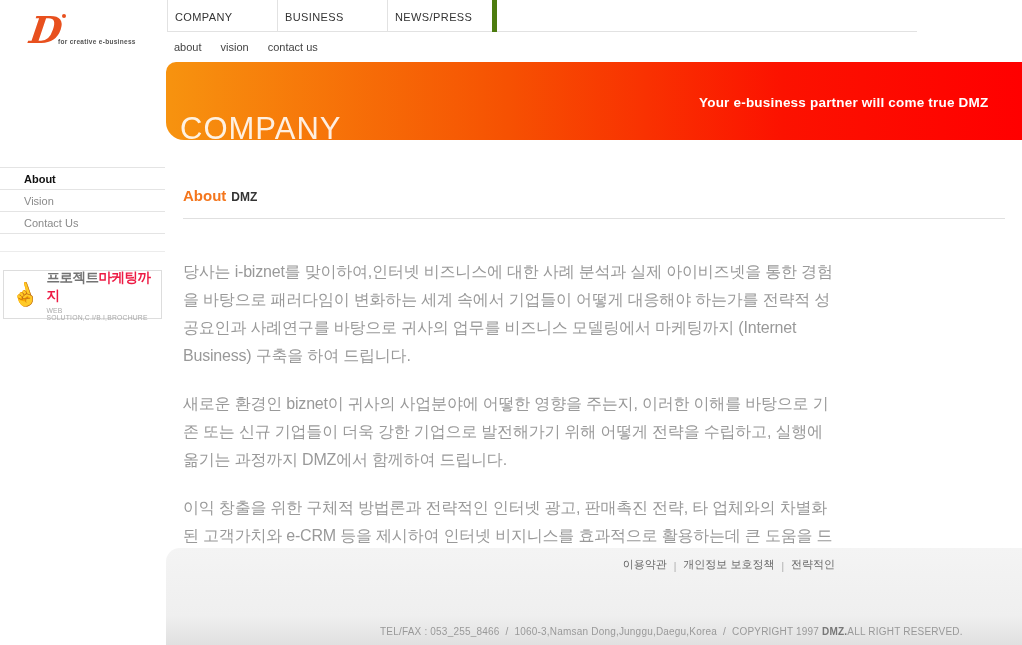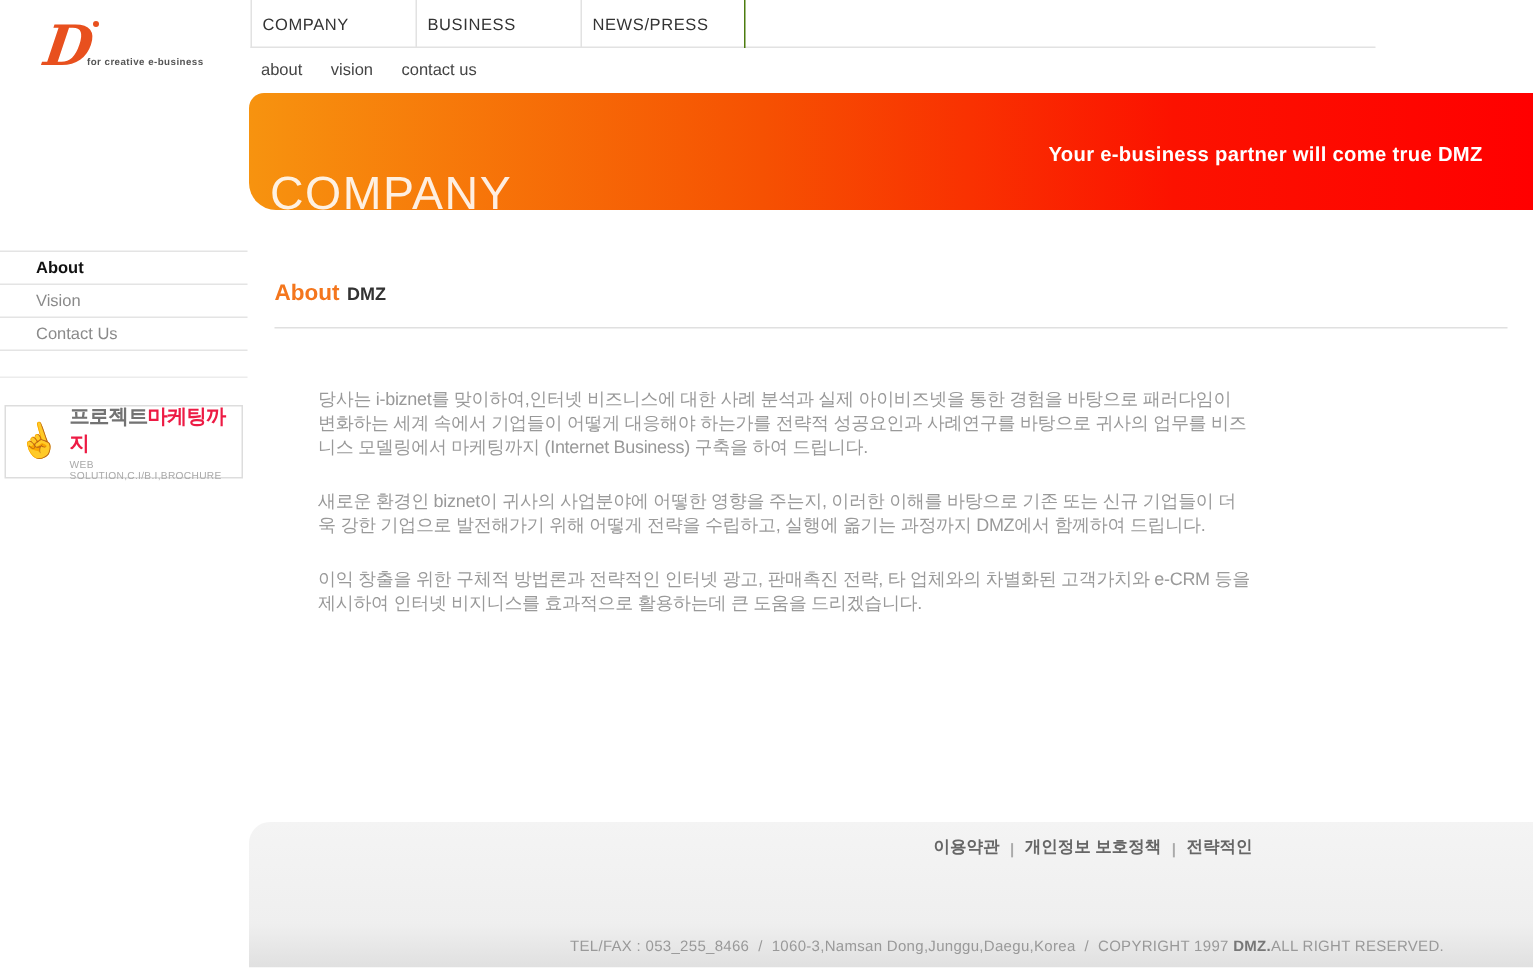--- a/index.html
+++ b/index.html
@@ -14,21 +14,21 @@
             transform:skewX(-8deg); }
   .logo-dot { position:absolute; left:46px; top:6px; width:4px; height:4px; border-radius:50%;
               background:#e8501e; }
   .logo-tag { position:absolute; left:42px; top:30px; font-size:6.5px; color:#555;
               letter-spacing:0.3px; white-space:nowrap; font-weight:bold; }
 
   .nav { position:absolute; left:167px; top:0; width:750px; height:32px;
          border-bottom:1px solid #e2e2e2; display:flex; }
   .nav-item { width:110px; height:32px; line-height:34px; border-left:1px solid #e2e2e2;
               padding-left:7px; font-size:11px; color:#333; letter-spacing:0.4px; cursor:pointer; }
-  .nav-item:last-child { border-right:1px solid #4d7c0f; }
+  .nav-item:last-child { border-right:5px solid #4d7c0f; }
   .subnav { position:absolute; left:174px; top:32px; height:29px; display:flex;
             align-items:center; gap:19px; }
   .subnav-item { font-size:11px; color:#444; cursor:pointer; }
 
   
   .banner { position:absolute; left:166px; top:62px; right:0; height:78px;
             background:linear-gradient(90deg,#f7930f 0%,#f65102 40%,#fc1200 72%,#ff0000 100%);
             border-radius:10px 0 0 18px; overflow:hidden; }
   .banner-title { position:absolute; left:14px; bottom:-7px; font-size:31px; letter-spacing:1px;
                   color:rgba(255,255,255,0.88); font-weight:400; }
@@ -53,29 +53,29 @@
   .pb-title .t-acc { color:#ed1b44; }
   .pb-sub { font-size:6.8px; color:#a9a9a9; margin-top:2px; letter-spacing:0.2px; }
 
   
   .main { position:absolute; left:183px; top:155px; width:822px; }
   .page-heading { height:20px;margin-top:32px; }
   .ph-main { color:#f4761d; font-size:15px; font-weight:bold; }
   .ph-suffix { color:#333; font-size:12px; font-weight:bold; margin-left:5px; }
   .heading-rule { margin-top:11px; border-bottom:1px solid #e0e0e0; width:822px; }
   .paragraphs { margin-top:39px; width:652px; }
-  .paragraphs p { font-size:12px; line-height:16px; color:#999; margin-bottom:20px;
-                  letter-spacing:-0.2px;margin-left:29px; }
+  .paragraphs p { font-size:16px; line-height:28px; color:#999; margin-bottom:20px;
+                  letter-spacing:-0.2px; }
 
   
   .footer { position:absolute; left:166px; top:548px; right:0; bottom:0;
             background:linear-gradient(180deg,#f4f4f4 0%,#efefef 70%,#e0e0e0 100%);
             border-radius:14px 0 0 0; }
   .footer-links { position:absolute; top:9px; right:187px; font-size:11px; color:#666;
-                  display:flex; align-items:flex-end; gap:7px;font-weight:bold; }
+                  display:flex; align-items:flex-end; gap:7px; }
   .footer-link { cursor:pointer; color:#666; }
   .flink-sep { color:#aaa; font-size:10px; }
   .copyright { position:absolute; top:78px; left:214px; font-size:10px; color:#999;
                letter-spacing:0.2px; white-space:nowrap; }
   .copyright .c-sep { padding:0 6px; }
   .copyright .c-brand { font-weight:bold; color:#777; }
 </style>
 </head>
 <body>
 

